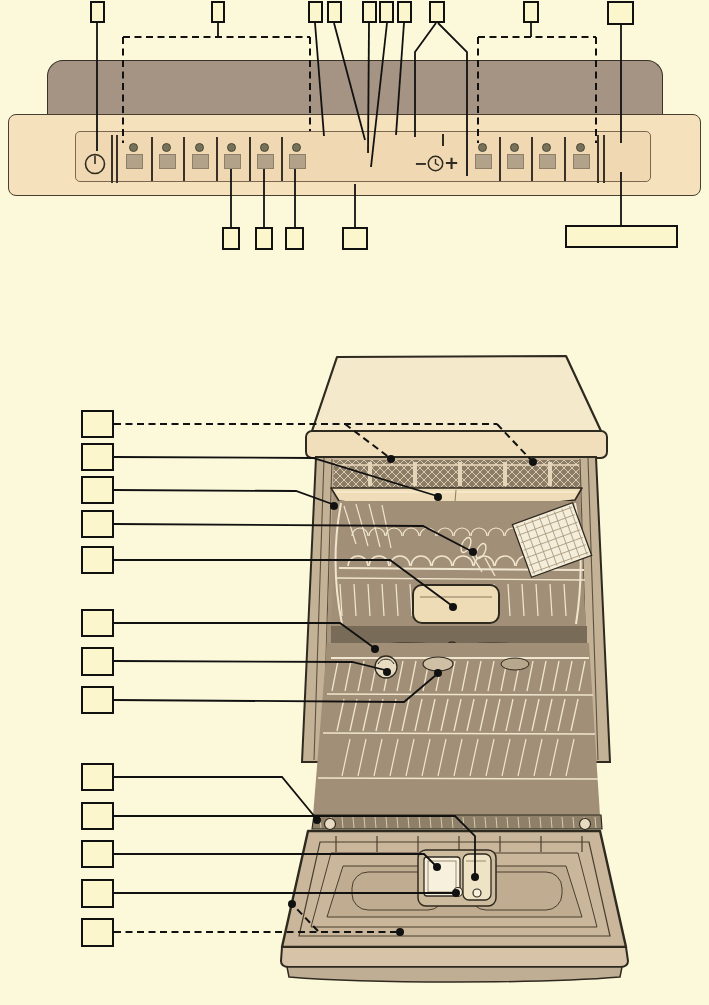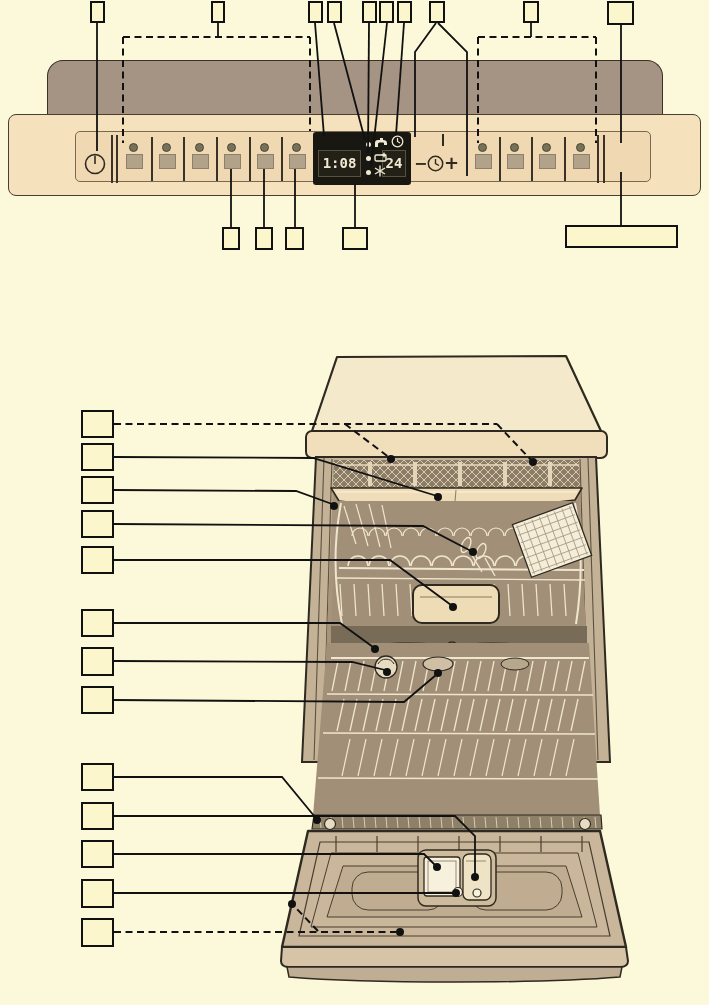--- a/index.html
+++ b/index.html
@@ -336,45 +336,20 @@
         <div class="sep" style="left: 272px;"></div>
         <div class="sep" style="left: 490px;"></div>
         <div class="sep" style="left: 522px;"></div>
         <div class="sep" style="left: 555px;"></div>
         <div class="sep" style="left: 102px; top: 20px; height: 48px;"></div>
         <div class="sep" style="left: 107px; top: 20px; height: 48px;"></div>
         <div class="sep" style="left: 588px; top: 20px; height: 48px;"></div>
         <div class="sep" style="left: 594px; top: 20px; height: 48px;"></div>
       </div>
 
-    <div id="display">
-      <div class="win" style="left:5px;top:18px;width:43px;height:27px;line-height:25px">1:08</div>
-      <div class="win" style="left:69px;top:18px;width:24px;height:27px;line-height:25px">24</div>
-      <div class="ind-dot" style="left:53px;top:10px"></div>
-      <div class="ind-dot" style="left:53px;top:24px"></div>
-      <div class="ind-dot" style="left:53px;top:38px"></div>
-      <svg class="dsp-ico" style="left:61px;top:5px" width="14" height="11" viewBox="0 0 14 11">
-        <path d="M1,10 L1,6 Q1,3 4,3 L6,3 L6,1 L9,1 L9,3 Q13,3 13,6 L13,8 L10,8 L10,6 Q10,5.5 9,5.5 L5.5,5.5 Q4,5.5 4,7 L4,10 Z" fill="#f1ead0"></path>
-      </svg>
-      <svg class="dsp-ico" style="left:61px;top:20px" width="14" height="10" viewBox="0 0 14 10">
-        <rect x="1" y="3" width="11" height="6" rx="1.5" fill="none" stroke="#f1ead0" stroke-width="1.4"></rect>
-        <path d="M10,0 l1,2 l2,1 l-2,1 l-1,2 l-1,-2 l-2,-1 l2,-1 Z" fill="#f1ead0"></path>
-      </svg>
-      <svg class="dsp-ico" style="left:61px;top:33px" width="12" height="12" viewBox="0 0 12 12">
-        <g stroke="#f1ead0" stroke-width="1.4">
-          <line x1="6" y1="0.5" x2="6" y2="11.5"></line>
-            <line x1="1" y1="3" x2="11" y2="9"></line>
-            <line x1="11" y1="3" x2="1" y2="9"></line>
-        </g>
-      </svg>
-      <svg class="dsp-ico" style="left:78px;top:3px" width="13" height="13" viewBox="0 0 13 13">
-        <circle cx="6.5" cy="6.5" r="5.3" fill="none" stroke="#f1ead0" stroke-width="1.3"></circle>
-        <path d="M6.5,3 L6.5,6.5 L9,8" fill="none" stroke="#f1ead0" stroke-width="1.2"></path>
-      </svg>
-    </div>
 
     <div id="tick"></div>
     <div class="tchar" style="left:405px;top:39px;width:12px;font-size:16px;text-align:center">−</div>
     <svg style="position:absolute;left:418px;top:40px;z-index:12" width="17" height="17" viewBox="0 0 17 17">
       <circle cx="8.5" cy="8.5" r="7.2" fill="none" stroke="#2f2a20" stroke-width="1.5"></circle>
       <path d="M8.5,4 L8.5,8.5 L12,10.5" fill="none" stroke="#2f2a20" stroke-width="1.4"></path>
     </svg>
     <div class="tchar" style="left:435px;top:37px;width:14px;font-size:18px;text-align:center">+</div>
   </div>
 

